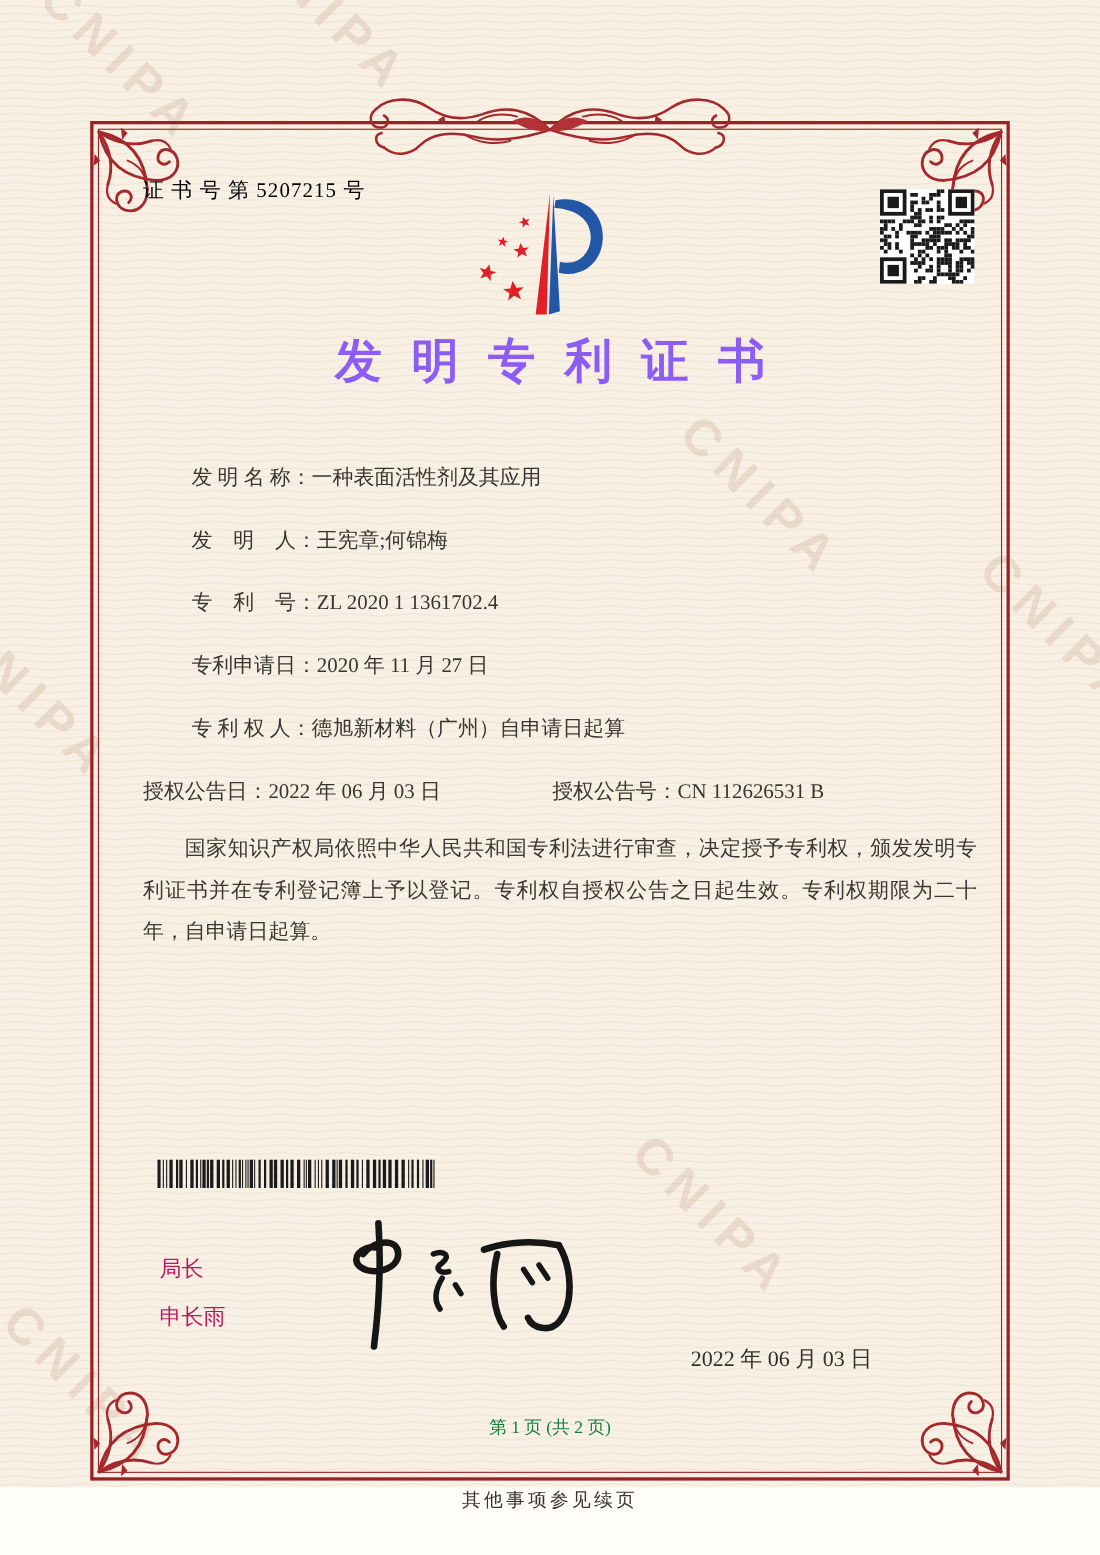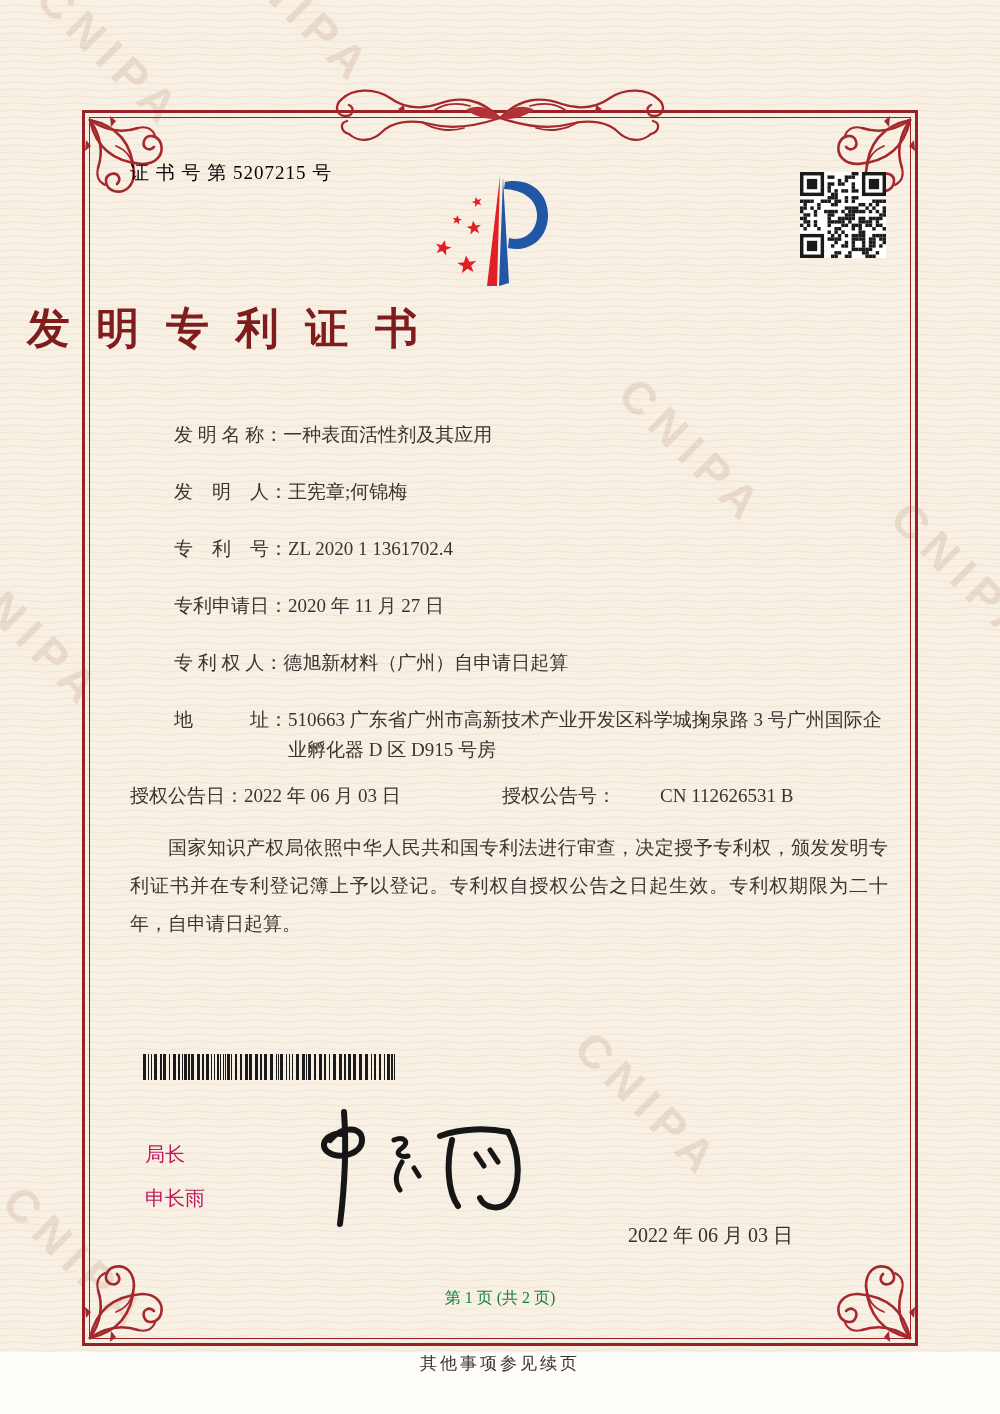--- a/index.html
+++ b/index.html
@@ -30,35 +30,35 @@
   #ornaments-svg{position:absolute;left:0;top:0;z-index:3;pointer-events:none;}
   
   .cert-number{
     position:absolute;left:130px;top:160px;z-index:4;
     font-size:19px;color:#000000;letter-spacing:1px;
   }
   .logo-wrap{position:absolute;left:0;right:0;top:162px;z-index:4;display:flex;justify-content:center;}
   .qr-wrap{position:absolute;left:800px;top:172px;width:86px;height:86px;z-index:4;}
   .cert-title{
     position:absolute;left:0;right:0;top:300px;z-index:4;
-    text-align:left;font-size:43px;font-weight:bold;color:#7f1d1d;
+    text-align:center;font-size:43px;font-weight:bold;color:#8b5cf6;
     letter-spacing:.62em;text-indent:.62em;
   }
   .content{
     position:absolute;left:130px;right:112px;top:420px;z-index:4;
     font-size:19px;line-height:30px;
   }
   .field-row{display:flex;margin-bottom:27px;margin-left:44px;}
   .field-label{white-space:pre;flex:0 0 auto;}
   .field-value{flex:1 1 auto;}
   .addr-row{margin-bottom:16px;}
   .addr-row .field-value{max-width:600px;line-height:30px;}
   .grant-row{display:flex;margin-bottom:18px;}
   .grant-part1{flex:0 0 372px;display:flex;}
-  .grant-part2{display:flex;gap:44px;}
+  .grant-part2{display:flex;}
   .paragraphs p{
     margin:0;text-indent:2em;text-align:justify;
     line-height:38px;font-size:19px;color:#3a3631;
   }
   .barcode-wrap{position:absolute;left:143px;top:1054px;width:258px;height:26px;z-index:4;}
   .signer{position:absolute;left:145px;top:1132px;z-index:4;font-size:20px;line-height:44px;color:#be185d;}
   .signature-wrap{position:absolute;left:278px;top:1106px;z-index:4;}
   .issue-date{position:absolute;left:628px;top:1222px;z-index:4;font-size:20px;color:#33302c;}
   .page-indicator{position:absolute;left:0;right:0;top:1288px;z-index:4;text-align:center;font-size:16px;color:#15803d;}
   .footer-strip{
@@ -575,24 +575,20 @@
     <span class="field-value">ZL 2020 1 1361702.4</span>
   </div>
   <div class="field-row">
     <span class="field-label">专利申请日：</span>
     <span class="field-value">2020 年 11 月 27 日</span>
   </div>
   <div class="field-row">
     <span class="field-label">专 利 权 人：</span>
     <span class="field-value">德旭新材料（广州）自申请日起算</span>
   </div>
-  <div class="field-row addr-row">
-    <span class="field-label">地　　　址：</span>
-    <span class="field-value">510663 广东省广州市高新技术产业开发区科学城掬泉路 3 号广州国际企业孵化器 D 区 D915 号房</span>
-  </div>
   <div class="grant-row">
     <span class="grant-part1">
       <span class="field-label">授权公告日：</span>
       <span class="field-value">2022 年 06 月 03 日</span>
     </span>
     <span class="grant-part2">
       <span class="field-label">授权公告号：</span>
       <span class="field-value">CN 112626531 B</span>
     </span>
   </div>

